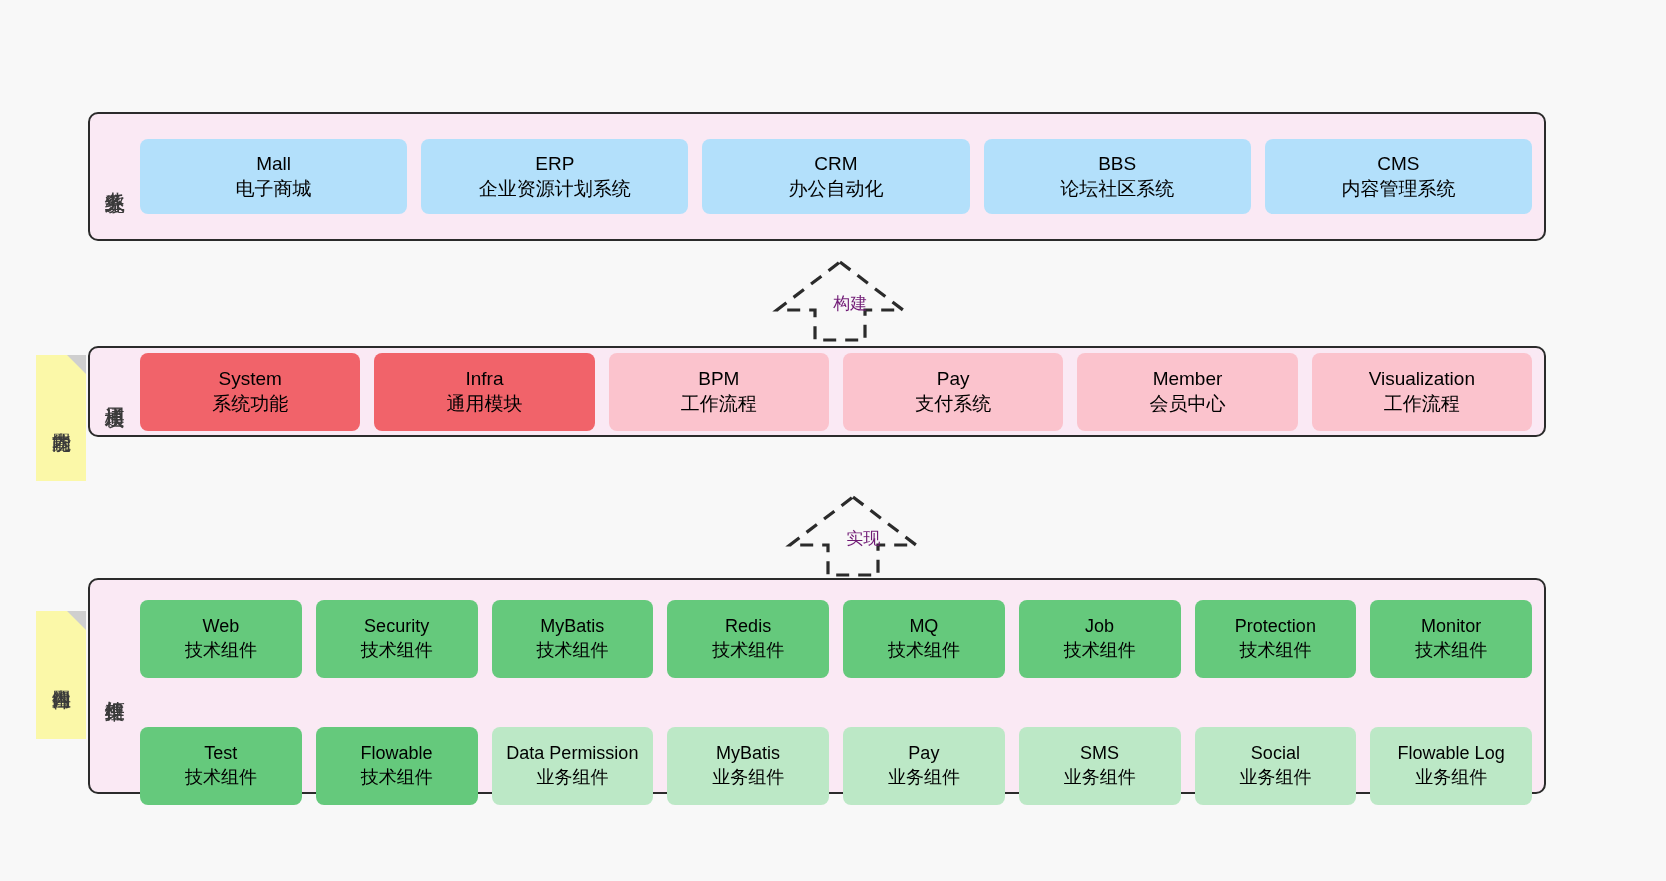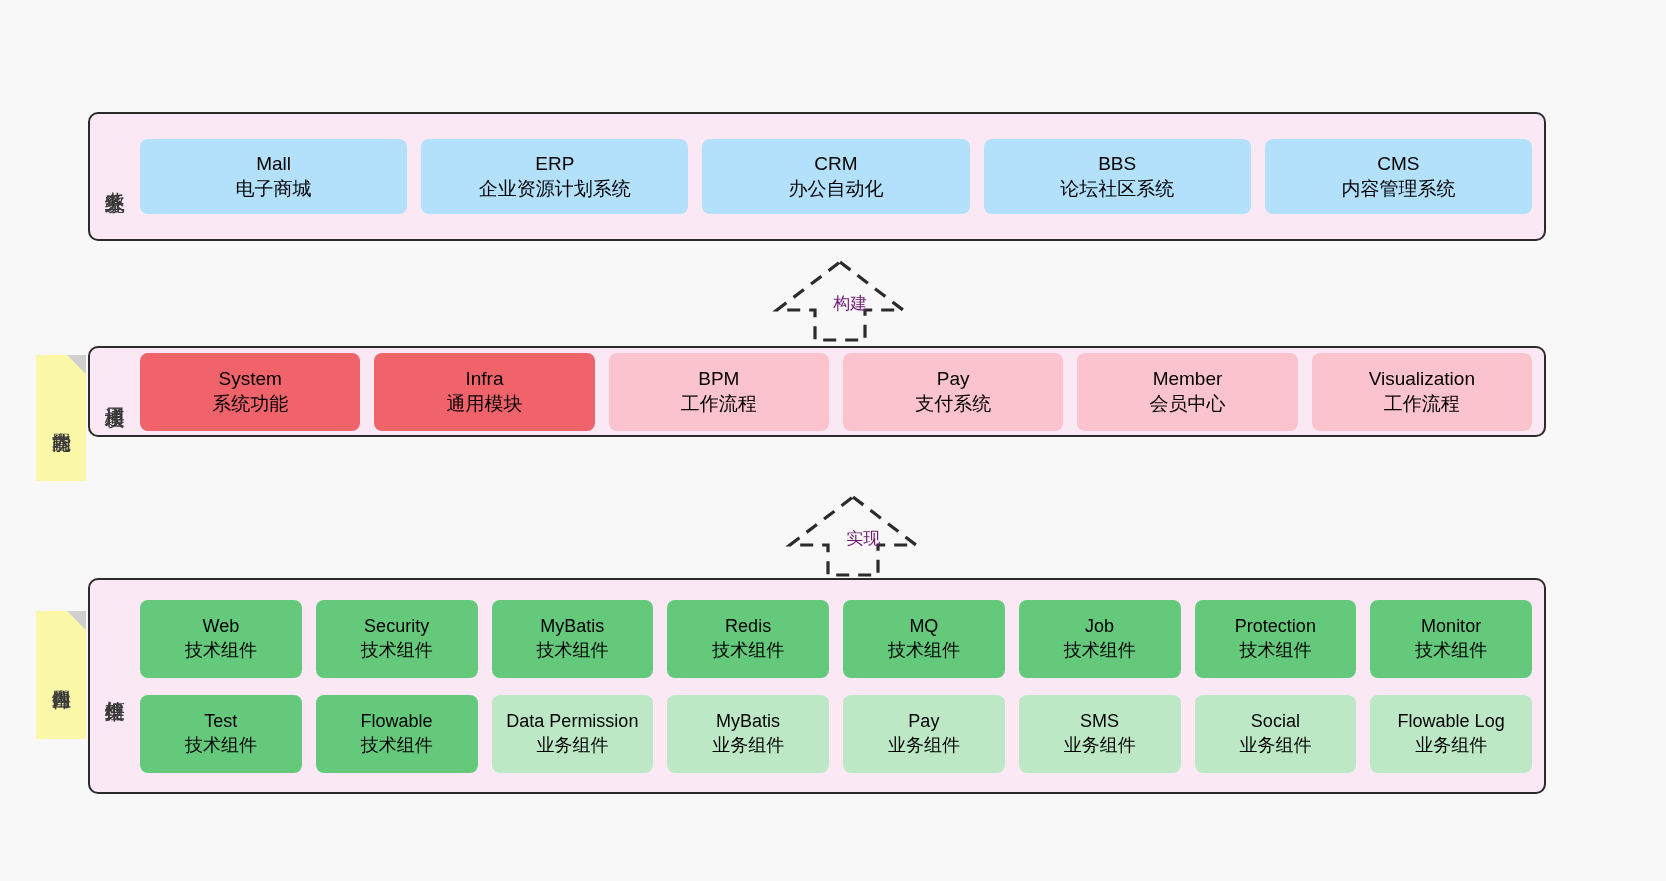--- a/index.html
+++ b/index.html
@@ -87,21 +87,21 @@
   
   #layer-modules {
     left: 88px; top: 346px; width: 1458px; height: 91px;
   }
   #layer-modules .card { height: 78px; }
 
   
   #layer-framework {
     left: 88px; top: 578px; width: 1458px; height: 216px;
   }
-  #layer-framework .card { height: 78px; font-size: 18px; }
+  #layer-framework .card { height: 78px; font-size: 18px; margin-top: 32px; }
 
   
   .note {
     position: absolute;
     background: #fbf8a8;
     width: 50px;
     display: flex;
     align-items: center;
     justify-content: center;
     font-size: 19px;

